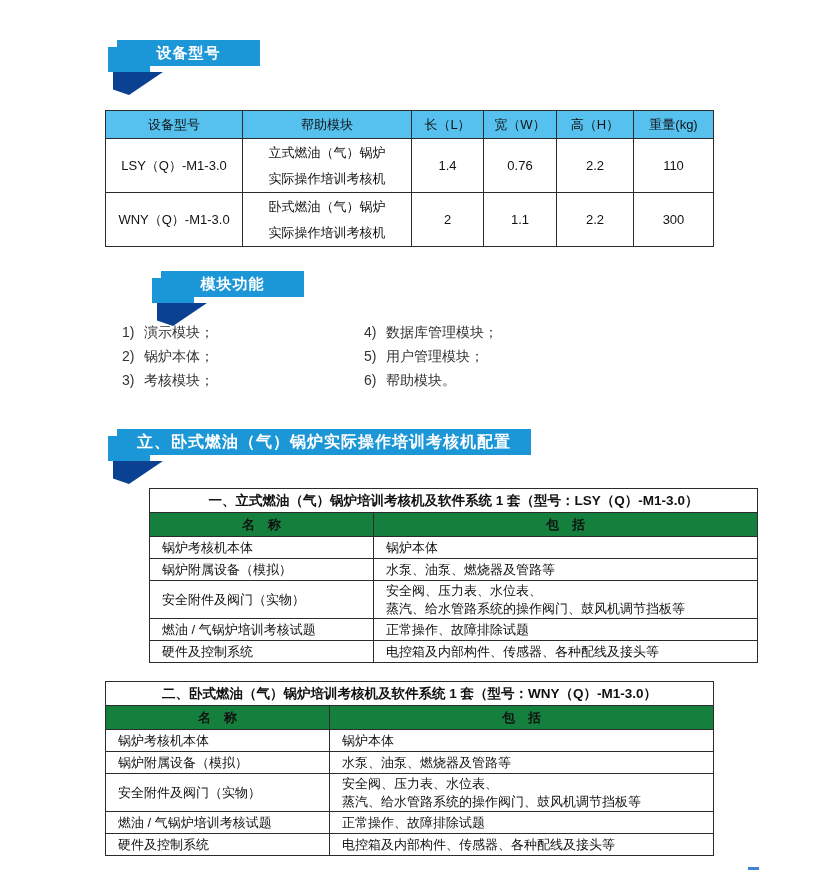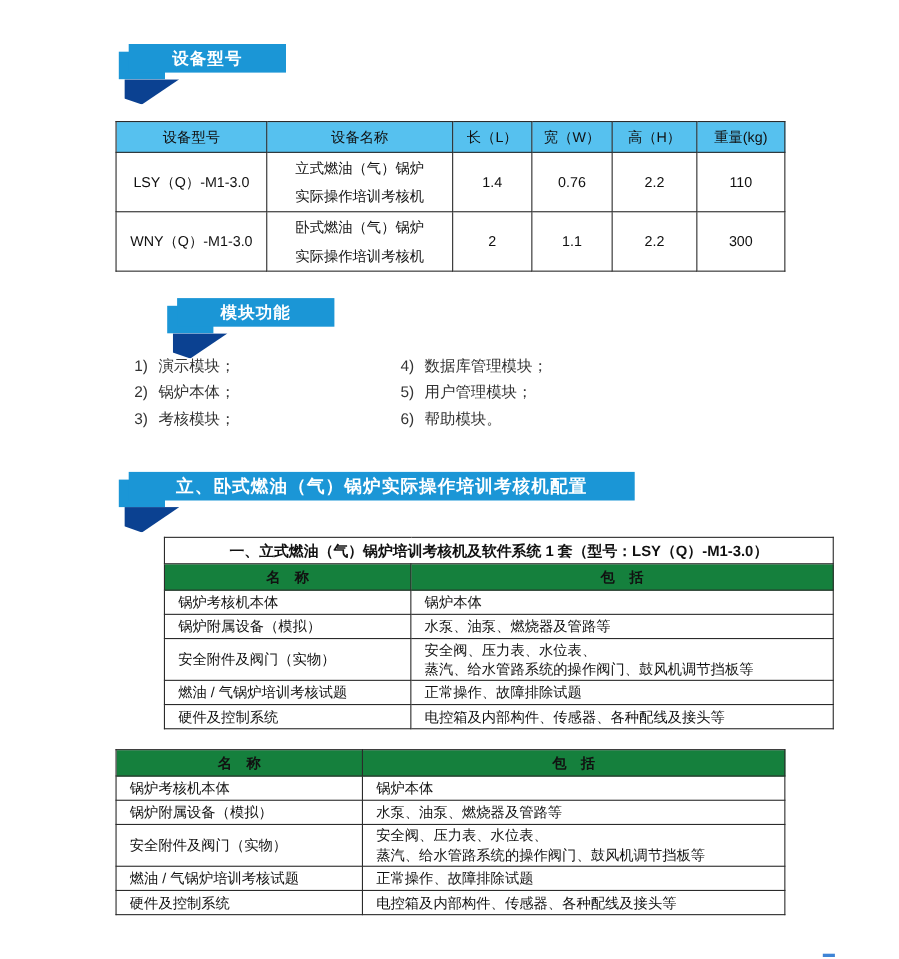--- a/index.html
+++ b/index.html
@@ -12,21 +12,21 @@
   
   .ribbon { position:absolute; }
   .ribbon .tab  { position:absolute; left:0; top:7px; width:42px; height:25px; background:var(--rb,#1b96d6); }
   .ribbon .bar  { position:relative; margin-left:9px; height:26px; background:var(--rb,#1b96d6);
                   color:#fff; font-weight:bold; display:flex; align-items:center; justify-content:center;
                   letter-spacing:1px; }
   .ribbon .fold { position:absolute; left:5px; top:32px; width:50px; height:23px; background:#0b4191;
                   clip-path:polygon(0 0,100% 0,32% 100%,0 76%); }
   #banner-1 { left:108px; top:40px;  width:152px; } #banner-1 .bar { font-size:15px; }
   #banner-2 { left:108px; top:271px; width:152px;margin-left:44px; } #banner-2 .bar { font-size:15px; }
-  #banner-3 { left:108px; top:429px; width:469px; } #banner-3 .bar { font-size:16px; }
+  #banner-3 { left:108px; top:429px; width:423px; } #banner-3 .bar { font-size:16px; }
 
   
   table { border-collapse:collapse; table-layout:fixed; }
   #spec-table { position:absolute; left:105px; top:110px; width:608px; }
   #spec-table th, #spec-table td { border:1px solid #2b2b2b; text-align:center; font-size:13px; }
   #spec-table th { background:#56c1ef; height:28px; font-weight:normal; color:#111; }
   #spec-table td { height:54px; color:#111; }
   .cell-2line { white-space:pre-line; line-height:26px; }
 
   
@@ -63,21 +63,21 @@
     <col style="width:137px">
       <col style="width:169px">
       <col style="width:72px">
     <col style="width:73px">
       <col style="width:77px">
       <col style="width:80px">
   </colgroup>
   <tbody>
       <tr>
     <th>设备型号</th>
-    <th>设备名称</th>
+    <th>帮助模块</th>
     <th>长（L）</th>
     <th>宽（W）</th>
     <th>高（H）</th>
     <th>重量(kg)</th>
   </tr>
   <tr>
     <td>LSY（Q）-M1-3.0</td>
     <td class="cell-2line">立式燃油（气）锅炉
 实际操作培训考核机</td>
     <td>1.4</td>
@@ -174,20 +174,23 @@
   </tr>
 </tbody>
   </table>
 
 <table class="cfg-table" id="cfg-table-2">
   <colgroup>
       <col style="width:224px">
       <col style="width:384px">
     </colgroup>
   <tbody>
+      <tr class="cfg-title">
+    <td colspan="2">二、卧式燃油（气）锅炉培训考核机及软件系统 1 套（型号：WNY（Q）-M1-3.0）</td>
+  </tr>
   <tr class="cfg-head">
     <td>名　称</td>
     <td>包　括</td>
   </tr>
   <tr class="cfg-row">
     <td>锅炉考核机本体</td>
     <td class="detail">锅炉本体</td>
   </tr>
   <tr class="cfg-row">
     <td>锅炉附属设备（模拟）</td>

